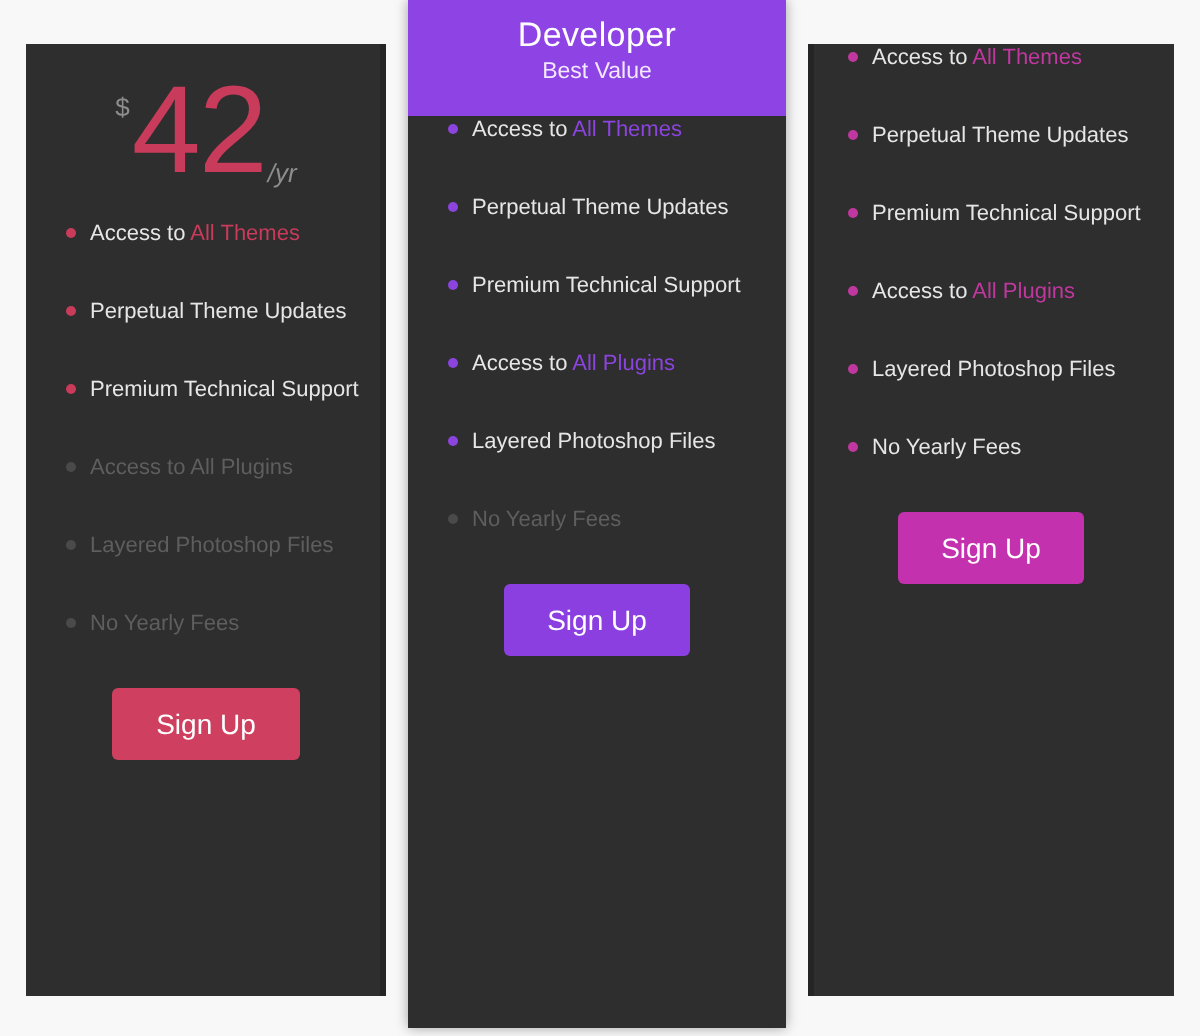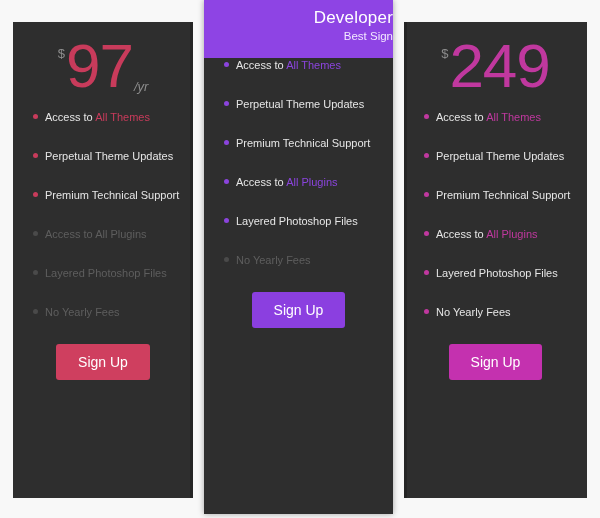--- a/index.html
+++ b/index.html
@@ -42,21 +42,21 @@
 
   
   .seam-left  { position:absolute; top:0; bottom:0; left:0;  width:3px; background:rgba(0,0,0,0.18); }
   .seam-right { position:absolute; top:0; bottom:0; right:0; width:3px; background:rgba(0,0,0,0.18); }
 
   
   .plan-header {
     position: relative;
     width: 100%;
     box-sizing: border-box;
-    text-align: right;
+    text-align: center;
     color: #ffffff;
   }
   .plan.side .plan-header {
     height: 36px;
     line-height: 36px;
   }
   .plan.featured .plan-header {
     height: 58px;
     padding-top: 7px;
   }
@@ -172,42 +172,42 @@
 <body>
 
 <div id="pricing-table">
 
   <div class="plan side" id="plan-personal" style="background: rgb(46, 46, 46);">
     <div class="seam-right"></div>
 
 
     <div class="price-row">
       <span class="price-inner">
-        <span class="currency">$</span><span class="amount" style="color: rgb(200, 59, 91);">97</span><span class="period">/yr</span>
+        <span class="currency">$</span><span class="amount" style="color: rgb(200, 59, 91);">42</span><span class="period">/yr</span>
       </span>
     </div>
 
     <ul class="features">
       <li class="feature"><span class="dot" style="background: rgb(200, 59, 91);"></span><span>Access to </span><span class="highlight" style="color: rgb(200, 59, 91);">All Themes</span></li>
       <li class="feature"><span class="dot" style="background: rgb(200, 59, 91);"></span><span>Perpetual Theme Updates</span><span class="highlight" style="color: rgb(200, 59, 91);"></span></li>
       <li class="feature"><span class="dot" style="background: rgb(200, 59, 91);"></span><span>Premium Technical Support</span><span class="highlight" style="color: rgb(200, 59, 91);"></span></li>
       <li class="feature off" style="color: rgb(94, 94, 94);"><span class="dot" style="background: rgb(74, 74, 74);"></span><span>Access to </span><span class="highlight" style="color: rgb(94, 94, 94);">All Plugins</span></li>
       <li class="feature off" style="color: rgb(94, 94, 94);"><span class="dot" style="background: rgb(74, 74, 74);"></span><span>Layered Photoshop Files</span><span class="highlight" style="color: rgb(94, 94, 94);"></span></li>
       <li class="feature off" style="color: rgb(94, 94, 94);"><span class="dot" style="background: rgb(74, 74, 74);"></span><span>No Yearly Fees</span><span class="highlight" style="color: rgb(94, 94, 94);"></span></li>
     </ul>
 
     <div class="cta-wrap">
       <button class="btn-signup" style="background: rgb(207, 63, 95);">Sign Up</button>
     </div>
   </div>
 
   <div class="plan featured" id="plan-developer" style="background: rgb(46, 46, 46);">
     <div class="plan-header" style="background: rgb(142, 68, 228);">
       <span class="plan-name">Developer</span>
-      <span class="plan-sub">Best Sign</span>
+      <span class="plan-sub">Best Value</span>
     </div>
 
 
     <ul class="features">
       <li class="feature"><span class="dot" style="background: rgb(139, 68, 221);"></span><span>Access to </span><span class="highlight" style="color: rgb(139, 68, 221);">All Themes</span></li>
       <li class="feature"><span class="dot" style="background: rgb(139, 68, 221);"></span><span>Perpetual Theme Updates</span><span class="highlight" style="color: rgb(139, 68, 221);"></span></li>
       <li class="feature"><span class="dot" style="background: rgb(139, 68, 221);"></span><span>Premium Technical Support</span><span class="highlight" style="color: rgb(139, 68, 221);"></span></li>
       <li class="feature"><span class="dot" style="background: rgb(139, 68, 221);"></span><span>Access to </span><span class="highlight" style="color: rgb(139, 68, 221);">All Plugins</span></li>
       <li class="feature"><span class="dot" style="background: rgb(139, 68, 221);"></span><span>Layered Photoshop Files</span><span class="highlight" style="color: rgb(139, 68, 221);"></span></li>
       <li class="feature off" style="color: rgb(94, 94, 94);"><span class="dot" style="background: rgb(74, 74, 74);"></span><span>No Yearly Fees</span><span class="highlight" style="color: rgb(94, 94, 94);"></span></li>
@@ -215,25 +215,20 @@
 
     <div class="cta-wrap">
       <button class="btn-signup" style="background: rgb(139, 63, 224);">Sign Up</button>
     </div>
   </div>
 
   <div class="plan side" id="plan-lifetime" style="background: rgb(46, 46, 46);">
     <div class="seam-left"></div>
 
 
-    <div class="price-row">
-      <span class="price-inner">
-        <span class="currency">$</span><span class="amount" style="color: rgb(192, 56, 159);">249</span>
-      </span>
-    </div>
 
     <ul class="features">
       <li class="feature"><span class="dot" style="background: rgb(192, 56, 159);"></span><span>Access to </span><span class="highlight" style="color: rgb(192, 56, 159);">All Themes</span></li>
       <li class="feature"><span class="dot" style="background: rgb(192, 56, 159);"></span><span>Perpetual Theme Updates</span><span class="highlight" style="color: rgb(192, 56, 159);"></span></li>
       <li class="feature"><span class="dot" style="background: rgb(192, 56, 159);"></span><span>Premium Technical Support</span><span class="highlight" style="color: rgb(192, 56, 159);"></span></li>
       <li class="feature"><span class="dot" style="background: rgb(192, 56, 159);"></span><span>Access to </span><span class="highlight" style="color: rgb(192, 56, 159);">All Plugins</span></li>
       <li class="feature"><span class="dot" style="background: rgb(192, 56, 159);"></span><span>Layered Photoshop Files</span><span class="highlight" style="color: rgb(192, 56, 159);"></span></li>
       <li class="feature"><span class="dot" style="background: rgb(192, 56, 159);"></span><span>No Yearly Fees</span><span class="highlight" style="color: rgb(192, 56, 159);"></span></li>
     </ul>
 

